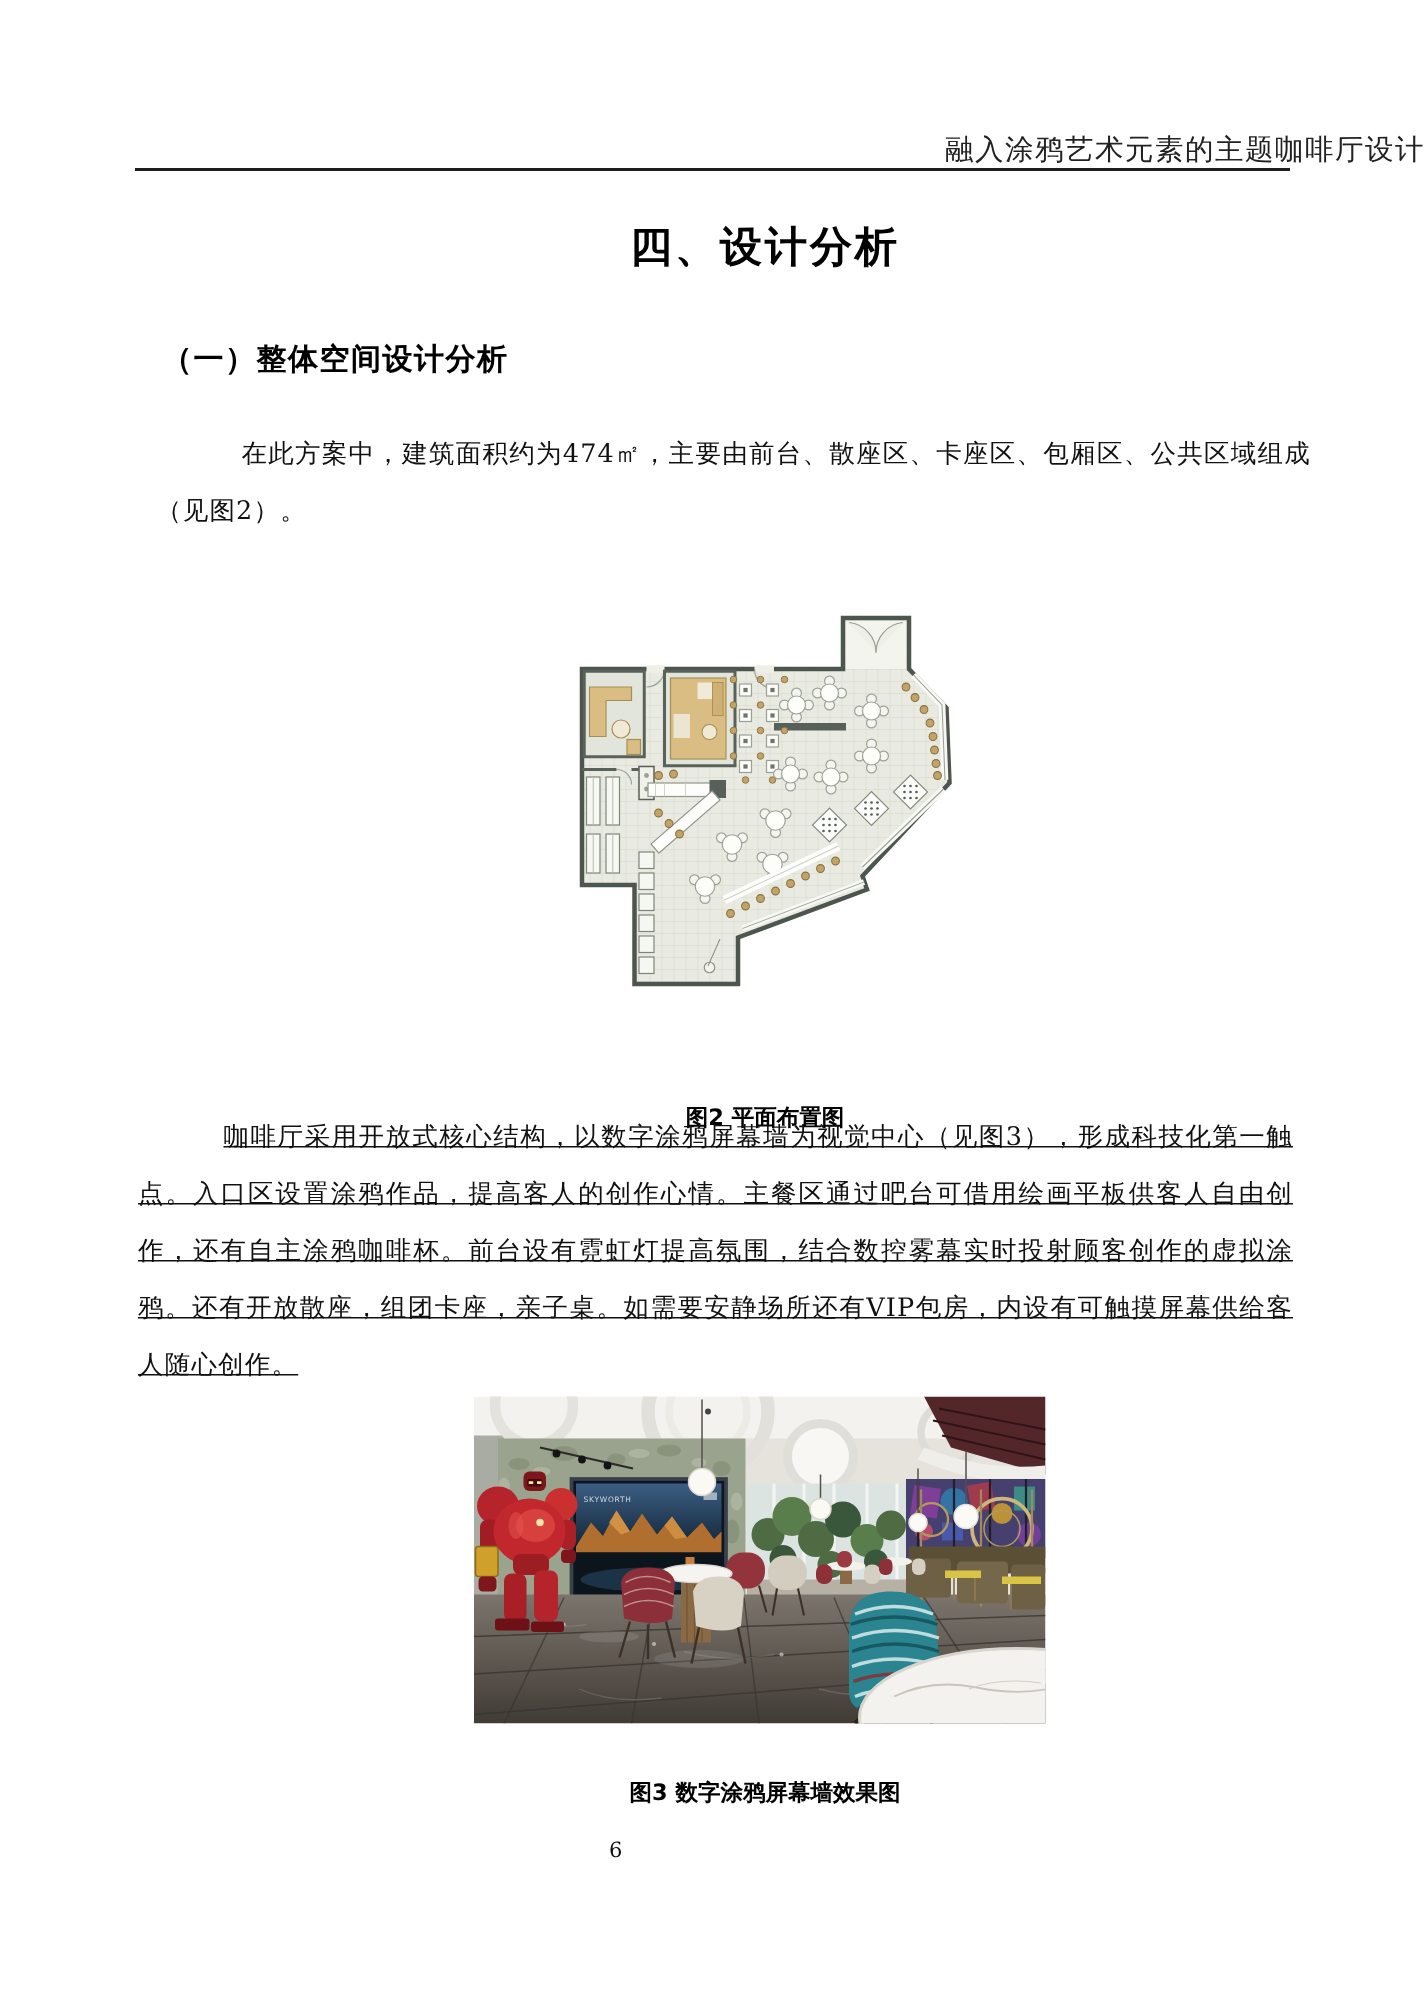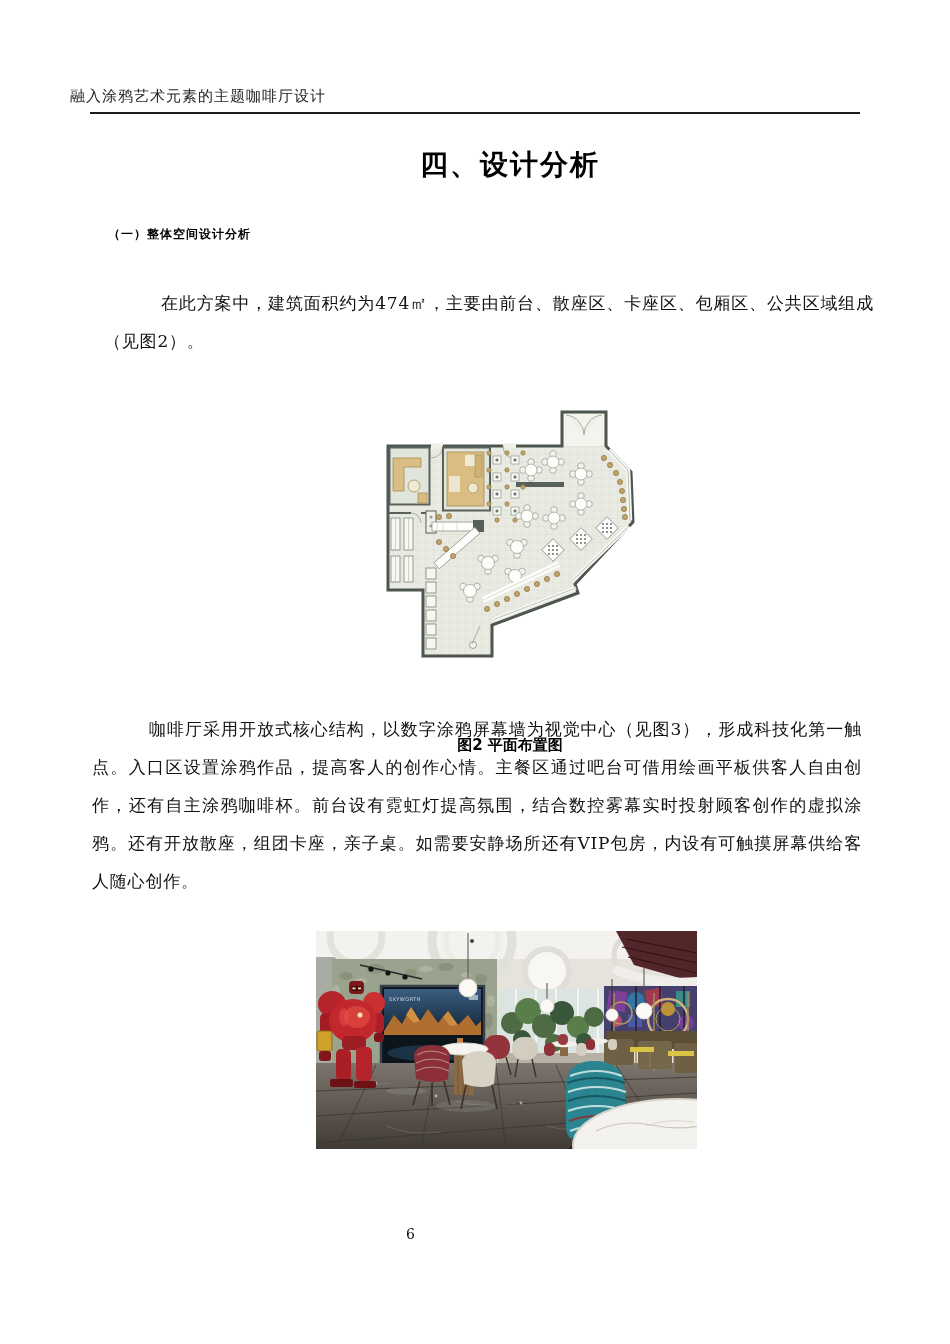--- a/index.html
+++ b/index.html
@@ -1,28 +1,28 @@
 <!DOCTYPE html>
 <html><head>
 <meta charset="utf-8">
 <style>
   html,body{margin:0;padding:0;background:#fff;}
   .page{position:relative;width:950px;height:1344px;background:#ffffff;overflow:hidden;
         font-family:"DejaVu Serif", serif;color:#111;}
-  .running-head{position:absolute;top:87px;left:70px;width:880px;text-align:left;
-        font-size:15px;letter-spacing:1px;color:#222;}
+  .running-head{position:absolute;top:87px;left:70px;width:880px;text-align:right;
+        font-size:19px;letter-spacing:1px;color:#222;}
   .header-rule{position:absolute;top:112px;left:90px;width:770px;height:0;border-top:2px solid #1c1c1c;}
   .doc-title{position:absolute;top:146px;left:70px;width:880px;margin:0;text-align:center;
         font-family:Liberation Mono, monospace;font-weight:bold;font-size:28px;letter-spacing:2px;color:#000;}
   .section-heading{position:absolute;top:226px;left:108px;margin:0;
-        font-family:"DejaVu Sans", sans-serif;font-weight:bold;font-size:12px;letter-spacing:1px;color:#000;}
+        font-family:"DejaVu Sans", sans-serif;font-weight:bold;font-size:20px;letter-spacing:1px;color:#000;}
   .para{position:absolute;left:92px;width:770px;margin:0;font-size:17px;line-height:38px;
         text-align:justify;letter-spacing:0.8px;}
   .para-1{top:284px;text-indent:57px;margin-left:12px;}
-  .para-2{top:710px;text-indent:57px;}
+  .para-2{top:739px;text-indent:57px;text-decoration:underline;}
   .figure-plan{position:absolute;left:385px;top:398px;width:260px;height:264px;}
   .figure-photo{position:absolute;left:316px;top:931px;width:381px;height:218px;}
   .caption{position:absolute;left:70px;width:880px;text-align:center;
         font-family:"DejaVu Sans", sans-serif;font-weight:bold;font-size:15px;color:#000;}
   .caption-2{top:702px;margin-top:34px;}
   .caption-3{top:1186px;}
   .page-num{position:absolute;top:1226px;left:406px;font-size:14px;color:#111;}
 </style>
 </head>
 <body>
@@ -492,15 +492,16 @@
         <path d="M262 210 L254 218 M300 210 L306 218" stroke="#2a211b" stroke-width="3"></path>
       </g>
       <g>
         <ellipse cx="360" cy="217" rx="100" ry="26" fill="#2e2925" opacity="0.45"></ellipse>
         <ellipse cx="362" cy="214" rx="105" ry="46" fill="#f3f2ee" stroke="#d8d5ce" stroke-width="2"></ellipse>
         <path d="M280 200 q25 -12 55 -6 q35 7 62 -3" stroke="#c9c5bc" stroke-width="1.2" fill="none"></path>
         <path d="M330 195 q20 -8 48 -4" stroke="#d3cfc6" stroke-width="0.8" fill="none"></path>
       </g>
     </svg>
   </div>
+  <div class="caption caption-3">图3 数字涂鸦屏幕墙效果图</div>
 
   <div class="page-num">6</div>
 </div>
 
 </body></html>

